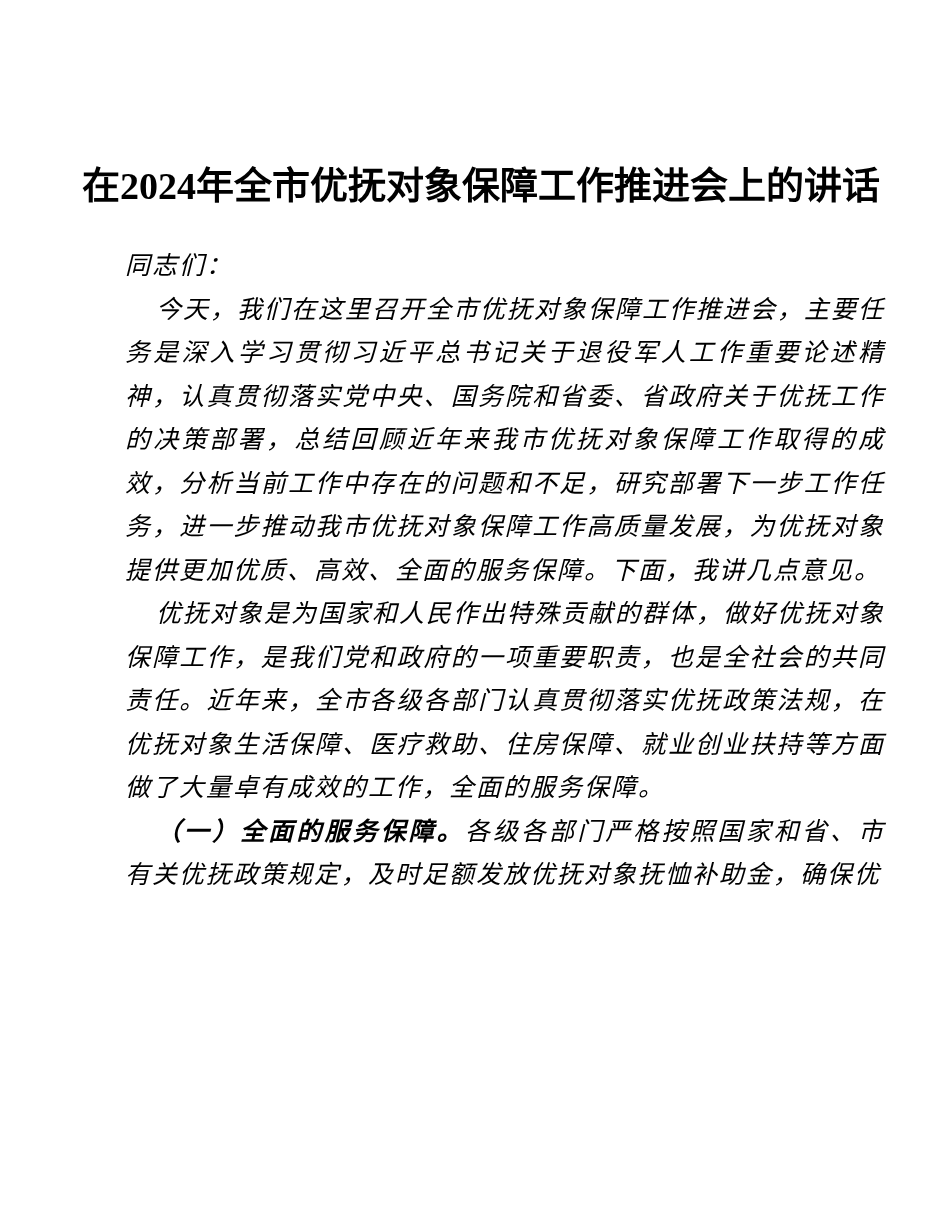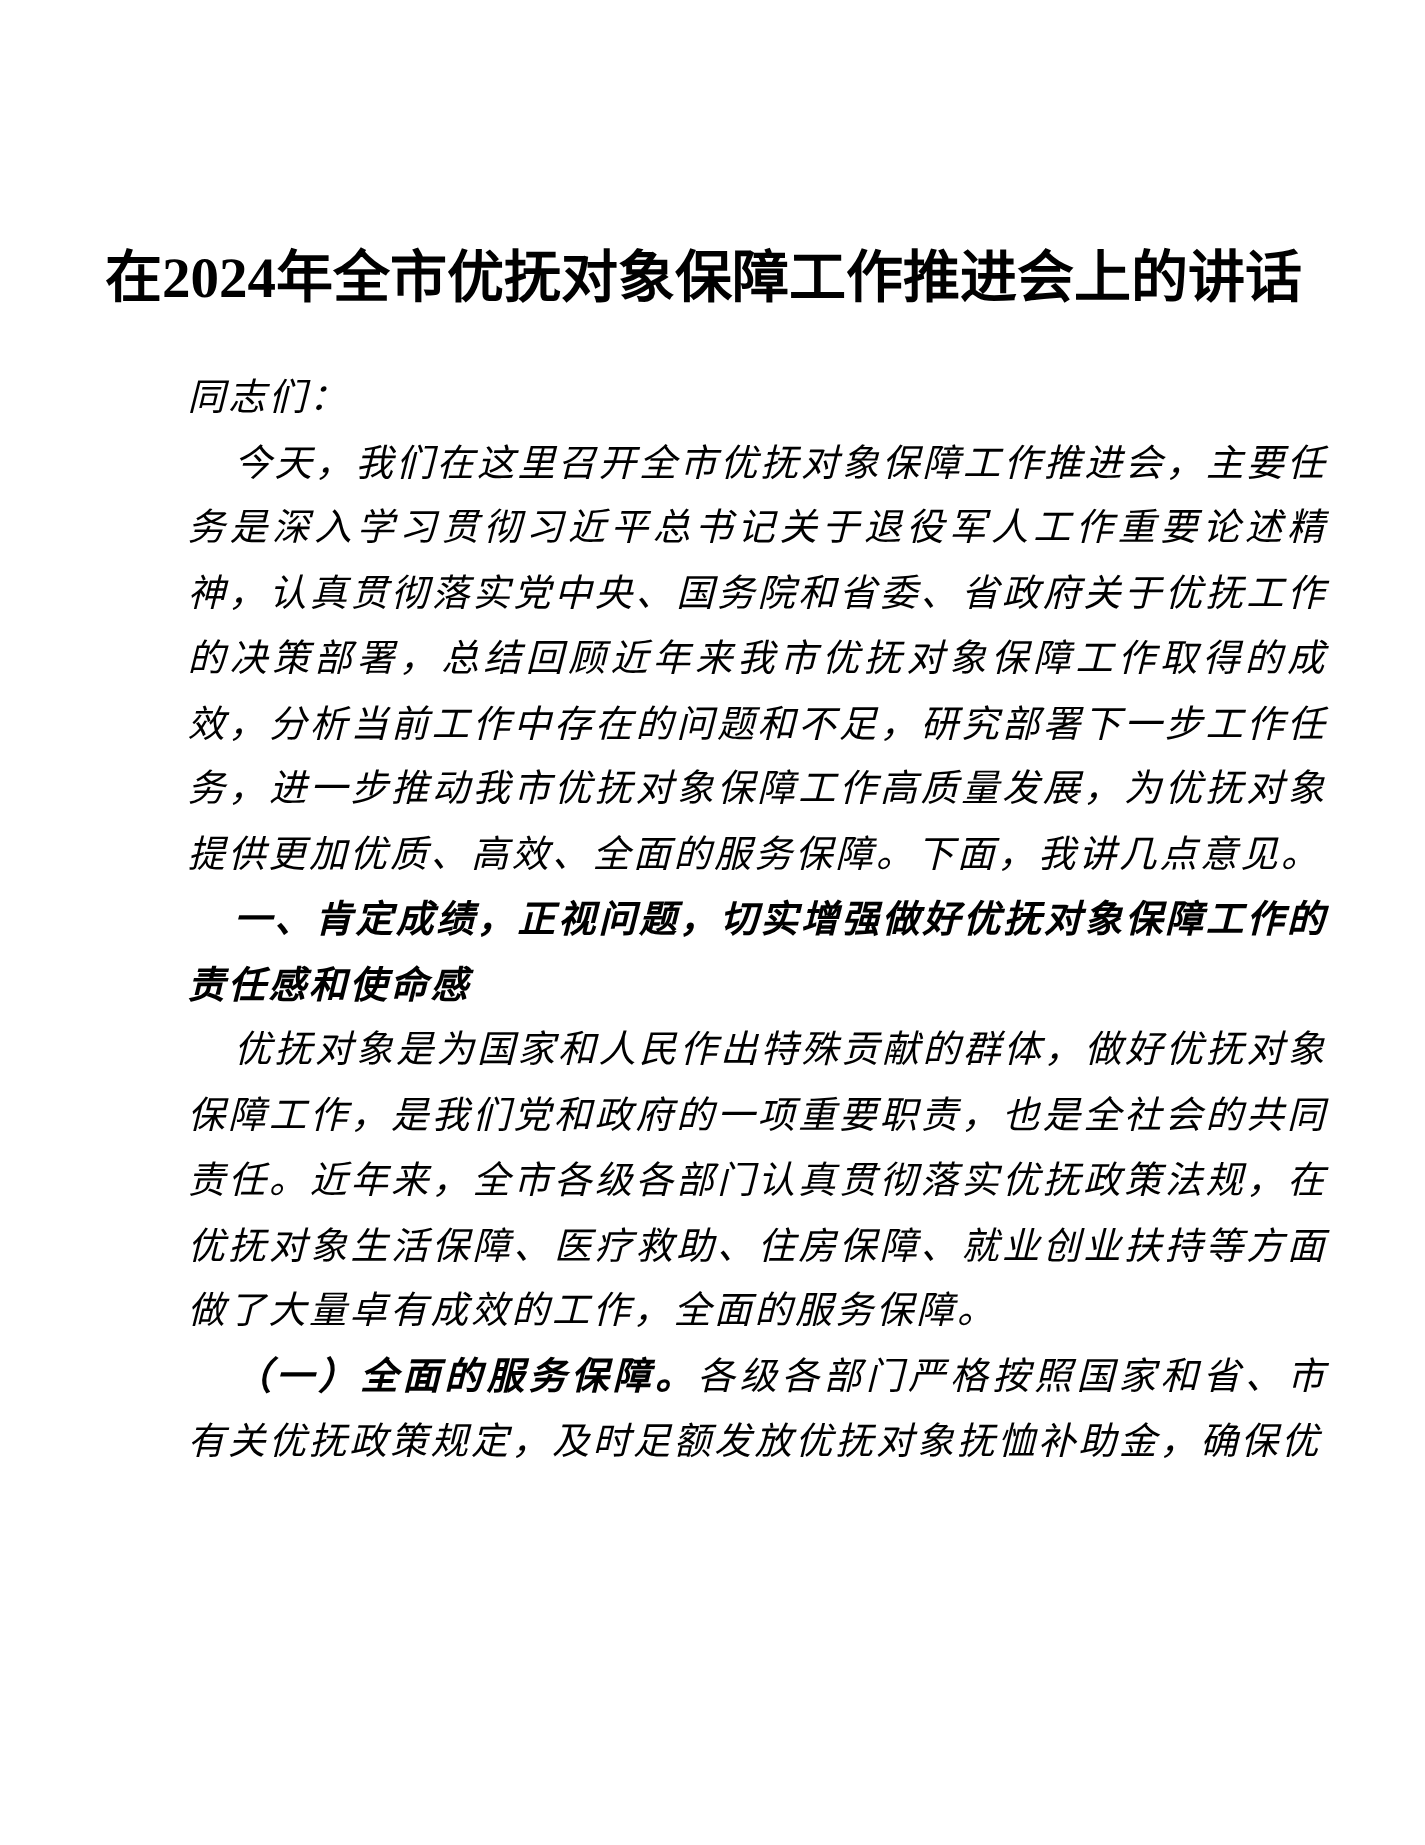--- a/index.html
+++ b/index.html
@@ -15,21 +15,21 @@
     background: #ffffff;
     color: #000000;
     box-sizing: border-box;
     padding-top: 158px;
     overflow: hidden;
     font-family: "Liberation Serif", "DejaVu Serif", serif;
   }
   .doc-title {
     width: 810px;
     margin: 0 auto 29px auto;
-    text-align: left;
+    text-align: right;
     font-size: 38px;
     line-height: 57px;
     font-weight: 700;
     color: #000000;
     font-family: "Liberation Serif", "DejaVu Serif", serif;
   }
   .doc-body {
     padding: 0 65px 0 125px; 
     font-style: italic;
   }
@@ -62,19 +62,18 @@
 <body>
 
 <div class="page">
   <h1 class="doc-title">在2024年全市优抚对象保障工作推进会上的讲话</h1>
 
   <div class="doc-body">
     <p class="salutation">同志们：</p>
 
     <p class="indent">今天，我们在这里召开全市优抚对象保障工作推进会，主要任务是深入学习贯彻习近平总书记关于退役军人工作重要论述精神，认真贯彻落实党中央、国务院和省委、省政府关于优抚工作的决策部署，总结回顾近年来我市优抚对象保障工作取得的成效，分析当前工作中存在的问题和不足，研究部署下一步工作任务，进一步推动我市优抚对象保障工作高质量发展，为优抚对象提供更加优质、高效、全面的服务保障。下面，我讲几点意见。</p>
 
-    <h2 class="indent section-heading">一、肯定成绩，正视问题，切实增强做好优抚对象保障工作的责任感和使命感</h2>
 
     <p class="indent">优抚对象是为国家和人民作出特殊贡献的群体，做好优抚对象保障工作，是我们党和政府的一项重要职责，也是全社会的共同责任。近年来，全市各级各部门认真贯彻落实优抚政策法规，在优抚对象生活保障、医疗救助、住房保障、就业创业扶持等方面做了大量卓有成效的工作，全面的服务保障。</p>
 
     <p class="indent"><strong class="sub-lead">（一）全面的服务保障。</strong><span>各级各部门严格按照国家和省、市有关优抚政策规定，及时足额发放优抚对象抚恤补助金，确保优</span></p>
   </div>
 </div>
 
 </body></html>

